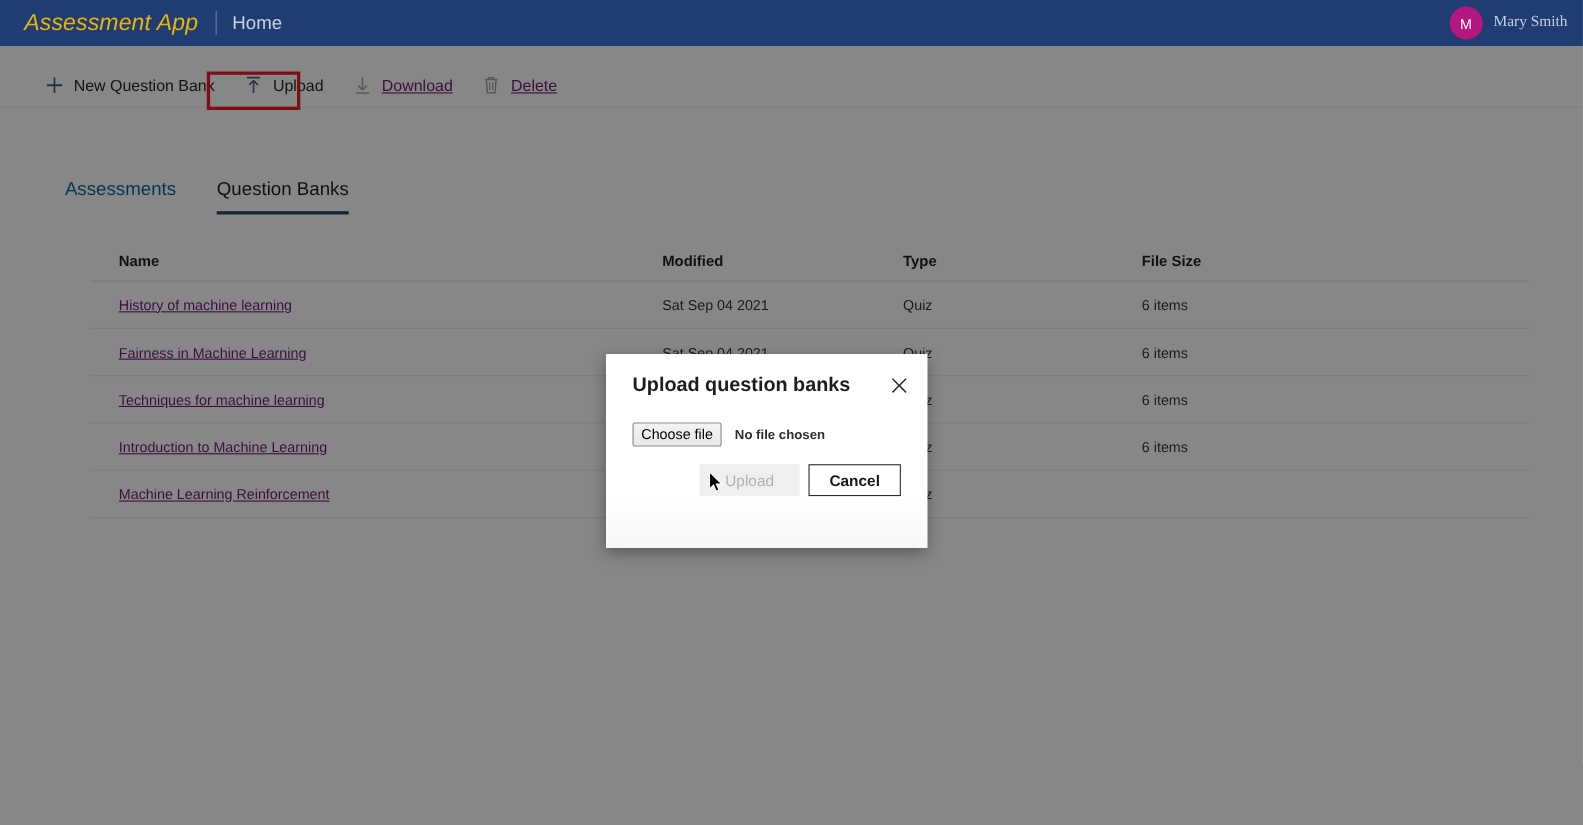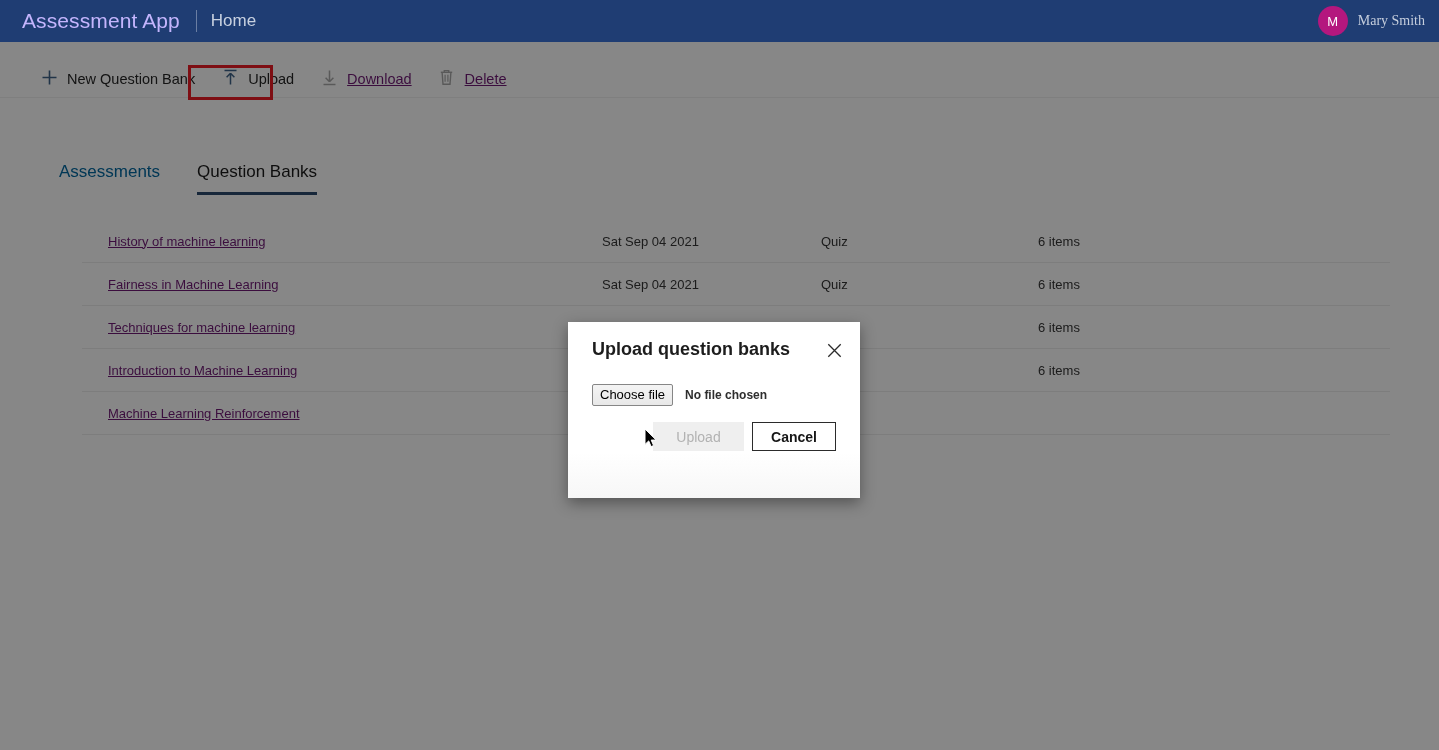--- a/index.html
+++ b/index.html
@@ -24,23 +24,24 @@
     left: 0; top: 0;
     width: 1439px; height: 42px;
     background: #1f3d73;
     display: flex;
     align-items: center;
     z-index: 40;
   }
   .brand {
     margin-left: 22px;
     font-size: 21px;
-    color: #c4b5fd;
+    color: #eab308;
     letter-spacing: .1px;
     white-space: nowrap;
+    font-style: italic;
   }
   .brand-divider {
     width: 1px; height: 22px;
     background: #6a7ea3;
     margin: 0 14px 0 16px;
   }
   .page-link {
     font-size: 17px;
     color: #c8d1e0;
     white-space: nowrap;
@@ -177,21 +178,21 @@
     position: absolute;
     left: 0; top: 42px;
     width: 1439px; height: 708px;
     background: rgba(0,0,0,0.47);
     z-index: 50;
   }
 
   
   .modal {
     position: absolute;
-    left: 568px; top: 322px;
+    left: 551px; top: 322px;
     width: 292px; height: 176px;
     background: #ffffff;
     background-image: linear-gradient(to bottom, #ffffff 0%, #ffffff 74%, #f7f7f7 100%);
     box-shadow: 0 5px 14px rgba(0,0,0,.38);
     z-index: 60;
   }
   .modal-title {
     position: absolute;
     left: 24px; top: 17px;
     font-size: 18px;
@@ -344,20 +345,26 @@
     <div class="tabs">
       <div class="tab">
         <span>Assessments</span>
       </div>
       <div class="tab active">
         <span>Question Banks</span>
       </div>
     </div>
 
     <div class="table">
+      <div class="trow thead">
+        <div class="c c-name">Name</div>
+        <div class="c c-mod">Modified</div>
+        <div class="c c-type">Type</div>
+        <div class="c c-size">File Size</div>
+      </div>
 
       <div class="trow">
         <div class="c c-name"><span class="namelink">History of machine learning</span></div>
         <div class="c c-mod">Sat Sep 04 2021</div>
         <div class="c c-type">Quiz</div>
         <div class="c c-size">6 items</div>
       </div>
 
       <div class="trow">
         <div class="c c-name"><span class="namelink">Fairness in Machine Learning</span></div>

